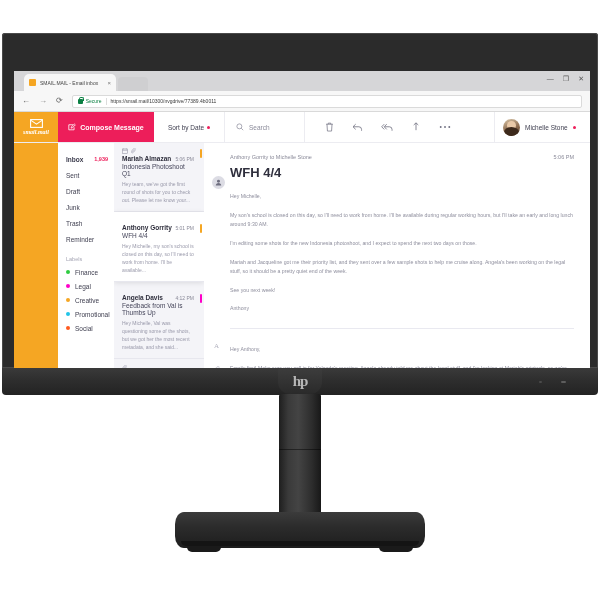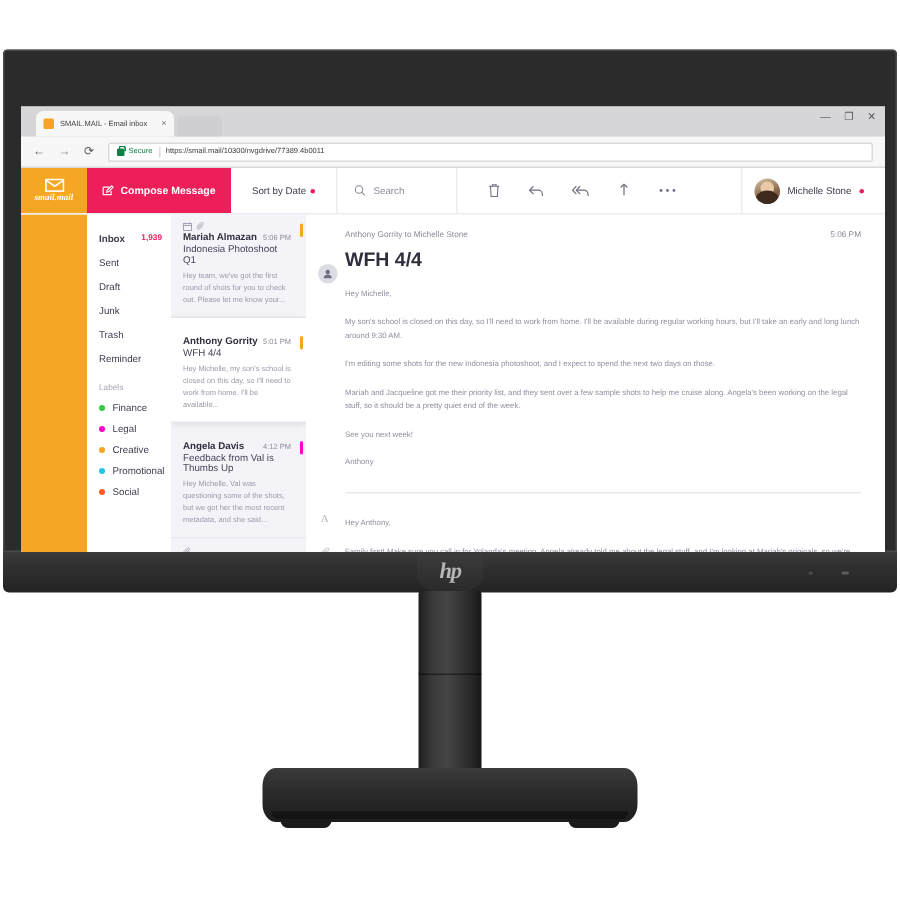--- a/index.html
+++ b/index.html
@@ -6,21 +6,21 @@
   body{width:600px;height:600px;overflow:hidden;font-family:"Liberation Sans",sans-serif;-webkit-font-smoothing:antialiased;}
   #stage{position:relative;width:600px;height:600px;background:#ffffff;}
 
   
   .monitor-screen{position:absolute;left:2px;top:33px;width:596px;height:335px;background:#2b2b2b;border-radius:3px 3px 0 0;}
   .monitor-bezel-inner{position:absolute;left:0;top:0;width:100%;height:100%;box-shadow:inset 0 0 0 1px #4a4a4a;border-radius:3px 3px 0 0;}
   .viewport{position:absolute;left:12px;top:38px;width:576px;height:317px;background:#ffffff;overflow:hidden;}
   .monitor-chin{position:absolute;left:2px;top:368px;width:596px;height:27px;background:linear-gradient(180deg,#3a3a3a 0%,#2e2e2e 45%,#232323 100%);border-radius:0 0 4px 4px;}
   .hp-logo{position:absolute;left:50%;top:369px;transform:translateX(-50%);width:44px;height:25px;border-radius:0 0 12px 12px;
     background:linear-gradient(180deg,#3c3c3c,#2a2a2a);display:flex;align-items:center;justify-content:center;}
-  .hp-logo span{color:#b6b6b6;font-family:"Liberation Serif",serif;font-style:italic;font-weight:bold;font-size:15px;letter-spacing:-1px;}
+  .hp-logo span{color:#b6b6b6;font-family:"Liberation Serif",serif;font-weight:bold;font-size:15px;letter-spacing:-1px;}
   .led{position:absolute;right:34px;top:381px;width:5px;height:2px;background:#5d5d5d;border-radius:1px;}
   .led2{position:absolute;right:58px;top:381px;width:3px;height:2px;background:#4a4a4a;border-radius:1px;}
   .stand-neck{position:absolute;left:50%;top:394px;transform:translateX(-50%);width:42px;height:122px;
     background:linear-gradient(90deg,#1e1e1e 0%,#3a3a3a 22%,#444 46%,#2d2d2d 78%,#181818 100%);border-radius:2px;}
   .stand-neck:after{content:"";position:absolute;left:0;top:55px;width:100%;height:1px;background:rgba(0,0,0,.45);}
   .stand-base{position:absolute;left:50%;top:512px;transform:translateX(-50%);width:250px;height:36px;
     background:linear-gradient(180deg,#3b3b3b 0%,#2c2c2c 40%,#1d1d1d 100%);border-radius:9px/12px;}
   .stand-base:after{content:"";position:absolute;left:6px;right:6px;bottom:2px;height:5px;background:#141414;border-radius:0 0 8px 8px;}
   .foot{position:absolute;bottom:-4px;width:34px;height:7px;background:#1a1a1a;border-radius:0 0 5px 5px;}
   .foot.l{left:12px;} .foot.r{right:12px;}

